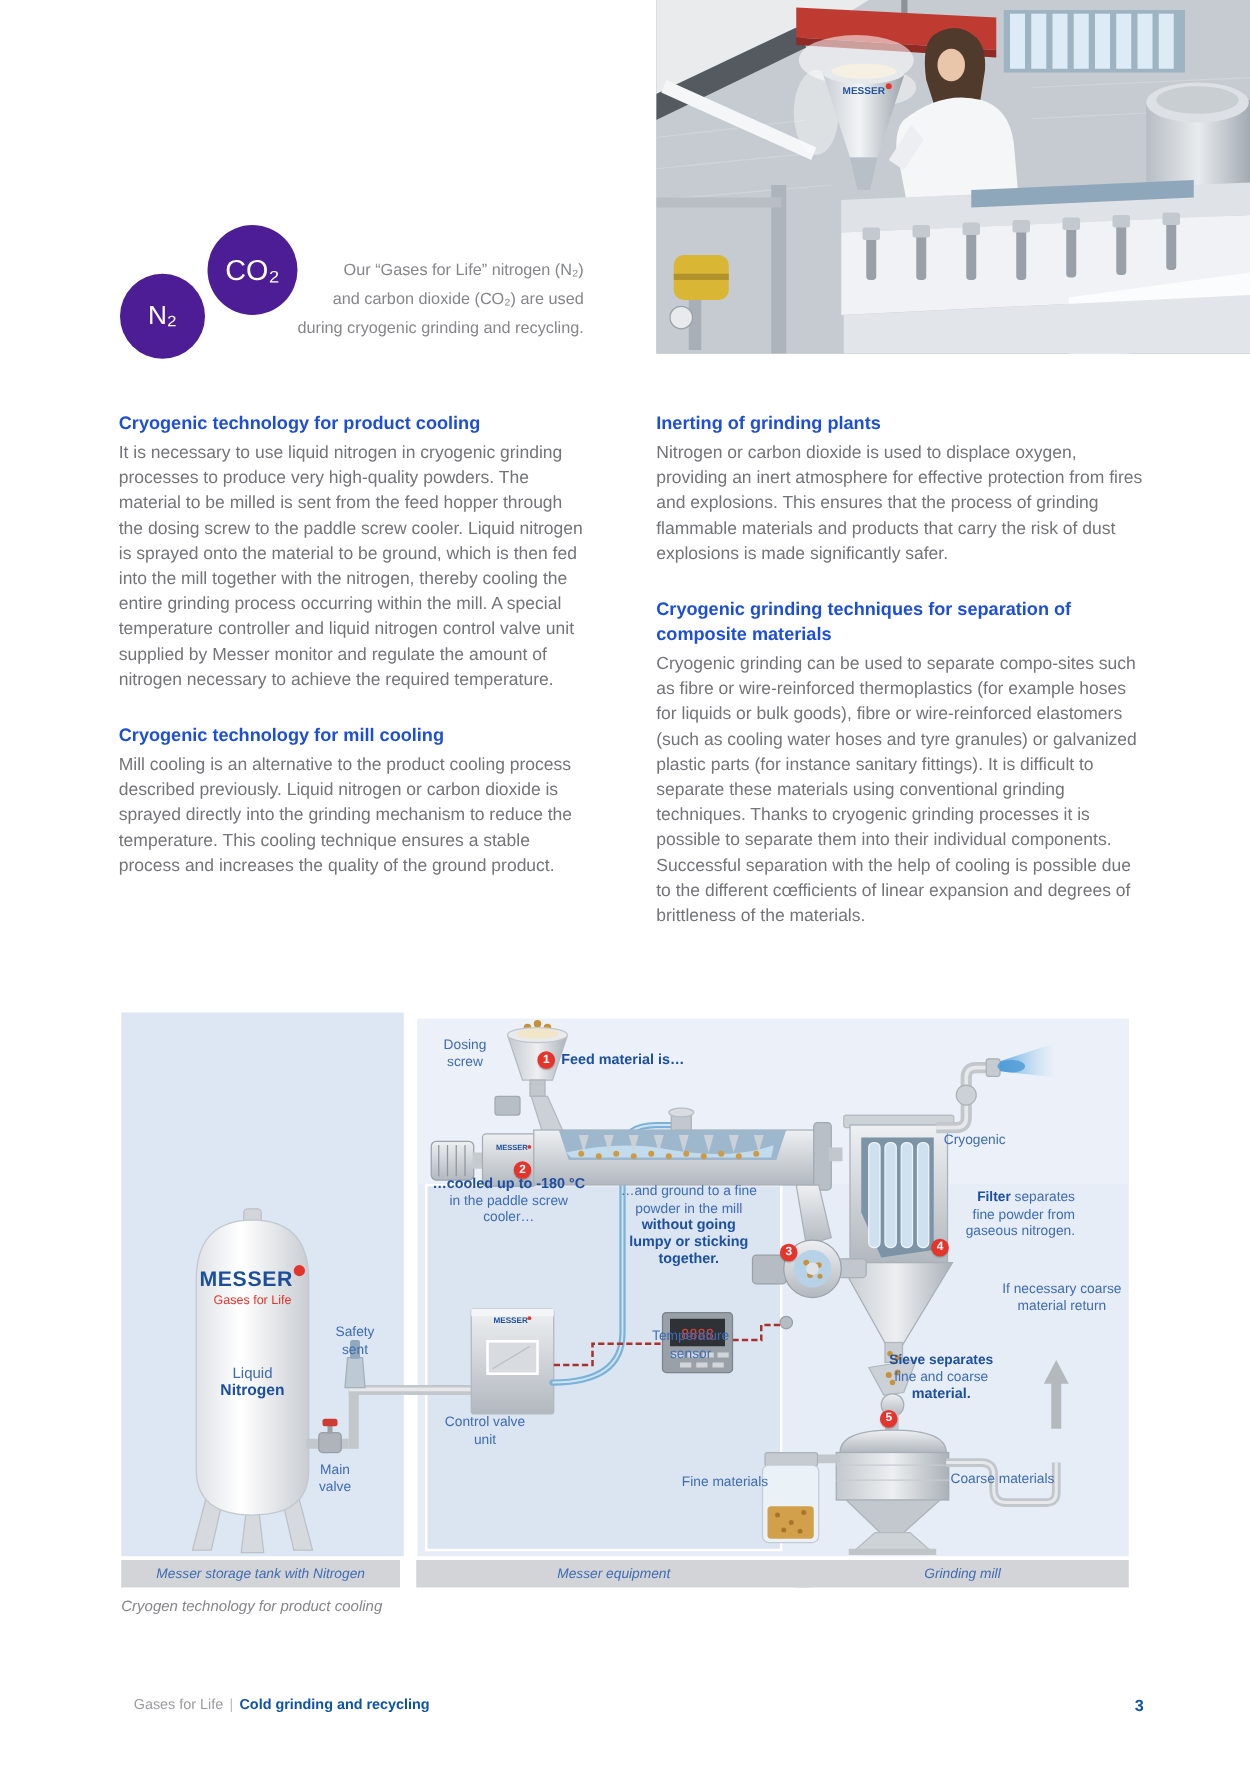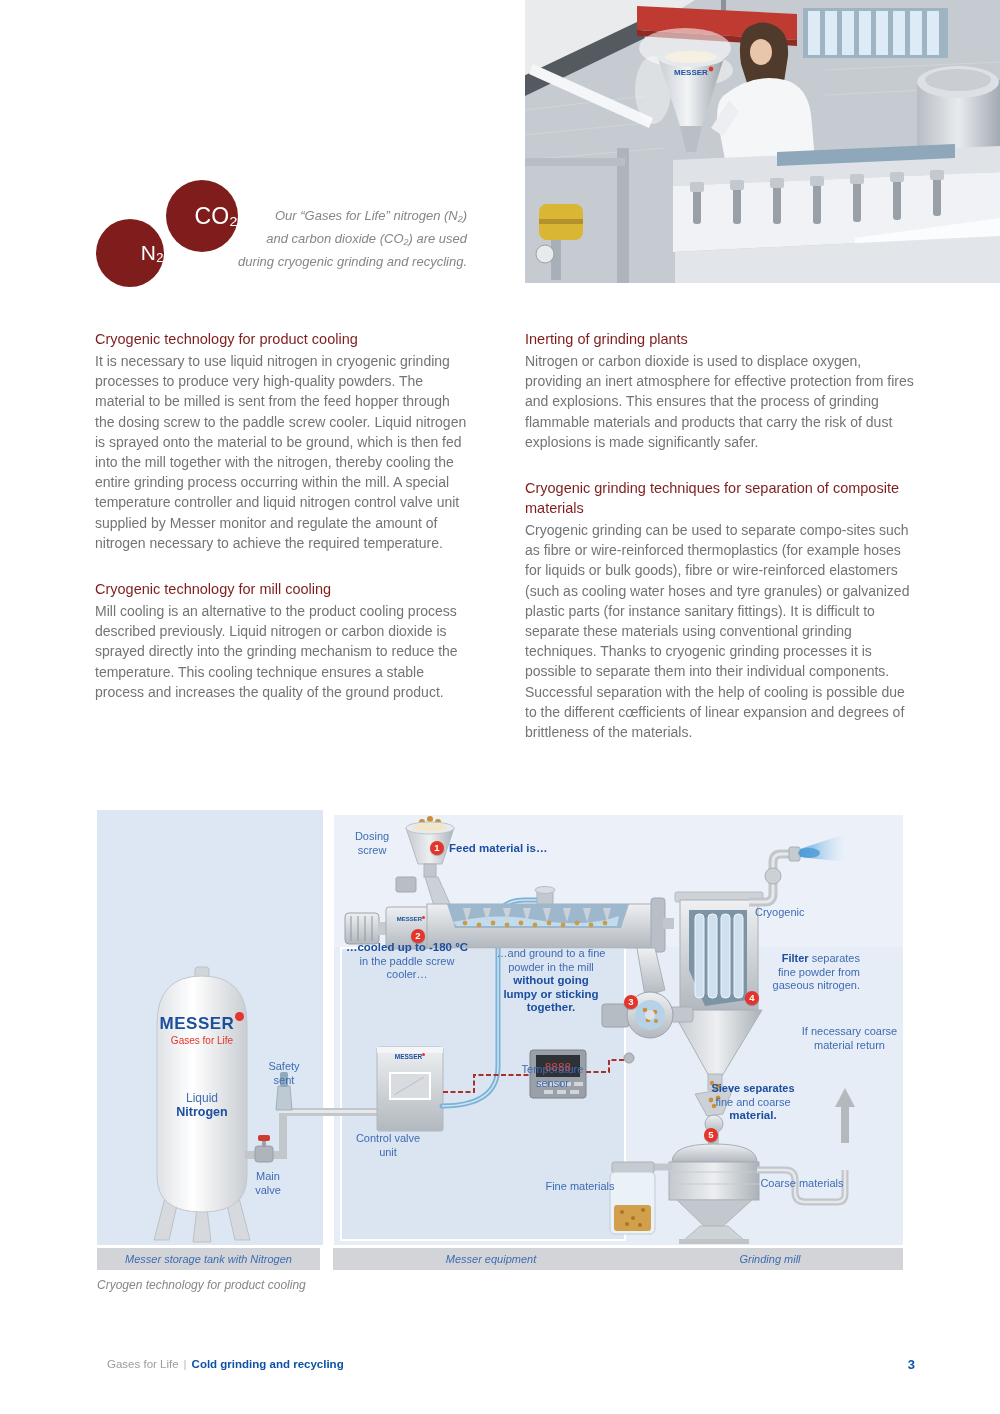--- a/index.html
+++ b/index.html
@@ -1,34 +1,34 @@
 <!DOCTYPE html>
 <html><head>
 <meta charset="utf-8">
 <title>Document</title>
 <style>
   html,body{margin:0;padding:0;}
   body{width:1000px;height:1414px;background:#ffffff;position:relative;overflow:hidden;
        font-family:"Liberation Sans", sans-serif;}
 
   
-  .badge{position:absolute;border-radius:50%;background:#7f1d1d;color:#fff;
-         display:flex;align-items:center;justify-content:flex-end;}
+  .badge{position:absolute;border-radius:50%;background:#4c1d95;color:#fff;
+         display:flex;align-items:center;justify-content:center;}
   .badge-co2{left:166px;top:180px;width:72px;height:72px;font-size:23px;}
   .badge-n2{left:96px;top:219px;width:68px;height:68px;font-size:21px;}
 
   
   .intro{position:absolute;left:205px;top:204px;width:262px;text-align:right;
-         font-style:italic;font-size:13px;line-height:23px;color:#85868a;}
+         font-size:13px;line-height:23px;color:#85868a;}
 
   
   .col{position:absolute;top:329px;}
   .col-left{left:95px;width:372px;}
   .col-right{left:525px;width:392px;}
-  .col h3{margin:0;font-size:14.5px;line-height:20px;color:#7f1d1d;font-weight:normal;}
+  .col h3{margin:0;font-size:14.5px;line-height:20px;color:#1d4ed8;font-weight:bold;}
   .col p{margin:2px 0 26px 0;font-size:14px;line-height:20.2px;color:#737478;}
 
   
   .photo{position:absolute;left:525px;top:0;width:475px;height:283px;overflow:hidden;background:#c6cbd1;}
 
   
   .diagram{position:absolute;left:97px;top:810px;width:806px;height:435px;}
   .panel{position:absolute;}
   .panel-left{left:0;top:0;width:226px;height:435px;background:#dde6f3;}
   .panel-main{left:237px;top:5px;width:569px;height:430px;background:#e7edf7;}

